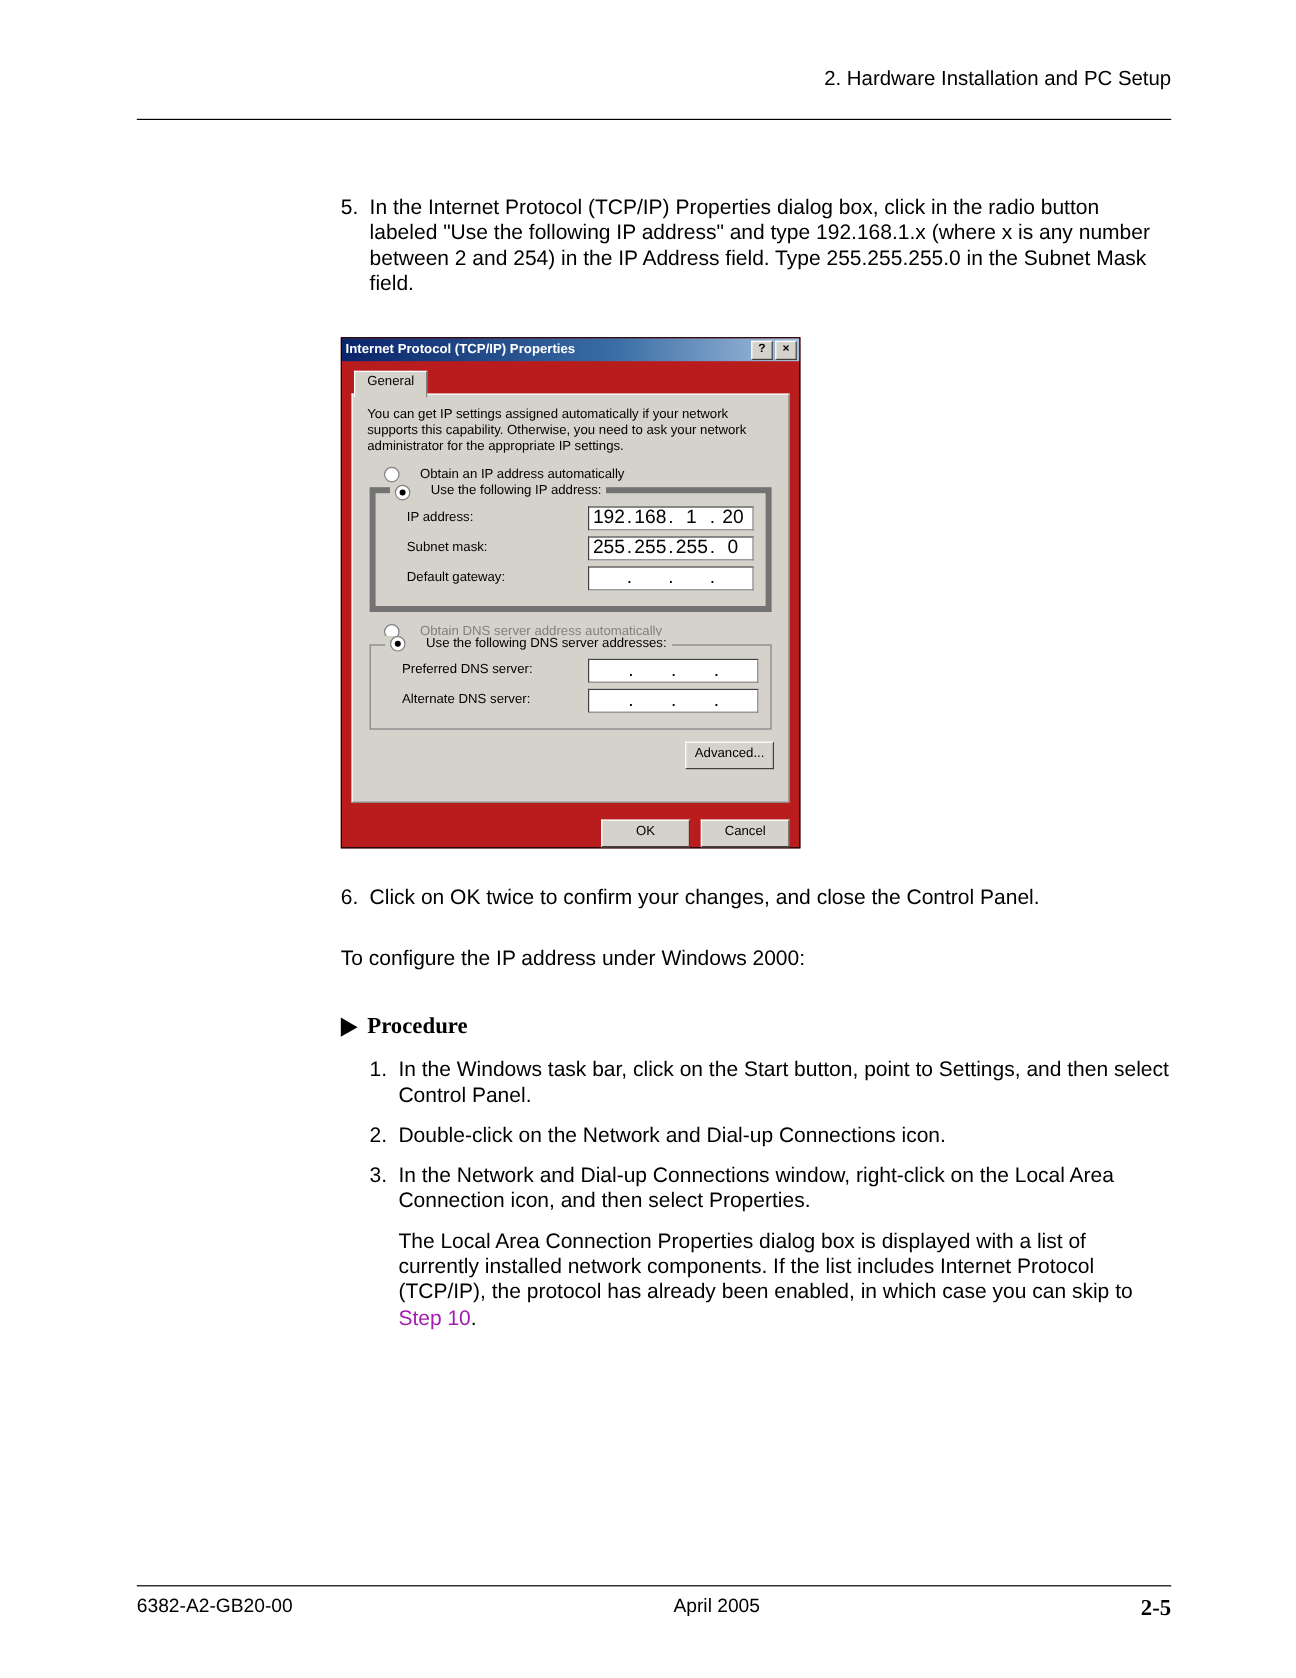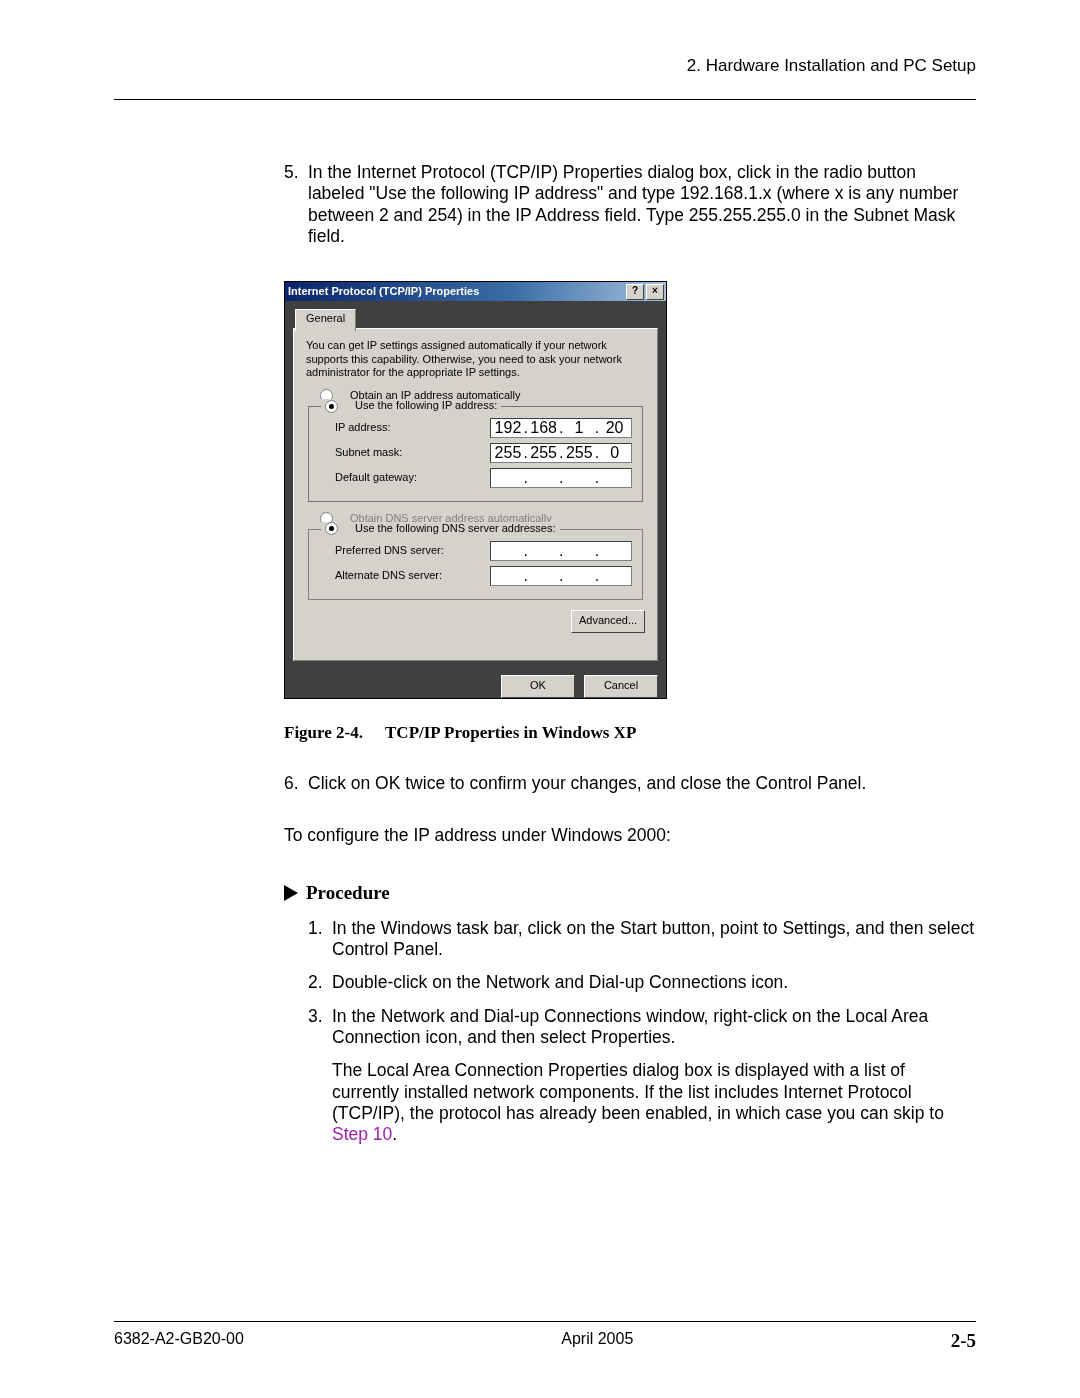--- a/index.html
+++ b/index.html
@@ -37,21 +37,21 @@
   .num-item .num {
     width: 24px;
     flex-shrink: 0;
   }
   .num-item .txt { flex: 1; }
 
   
   .dlg {
     width: 381px;
     margin-top: 34px;
-    background: #404040;
+    background: #b91c1c;
     border: 1px solid #000;
     font-family: Tahoma, Arial, sans-serif;
     font-size: 11px;
     color: #000;
   }
   .titlebar {
     height: 19px;
     background: linear-gradient(90deg, #0a246a 0%, #3a6ea5 60%, #a6c0de 100%);
     color: #fff;
     display: flex;
@@ -269,21 +269,21 @@
           <div class="tab">General</div>
         </div>
         <div class="tab-panel">
           <div class="info-text">You can get IP settings assigned automatically if your network supports this capability. Otherwise, you need to ask your network administrator for the appropriate IP settings.</div>
 
           <div class="radio-row">
             <span class="radio"></span>
             <span>Obtain an IP address automatically</span>
           </div>
 
-          <div style="position:relative; margin:2px 2px 10px 2px; border:1px solid #737373; padding:2px 10px 8px 10px;">
+          <div style="position:relative; margin:2px 2px 10px 2px; border:5px solid #737373; padding:2px 10px 8px 10px;">
             <div class="radio-row" style="margin-left:2px; margin-top:-10px; background:#d5d2cc; width:max-content; padding:0 4px;">
               <span class="radio sel"></span>
               <span>Use the following IP address:</span>
             </div>
             <div class="field-row">
               <span class="lbl">IP address:</span>
               <span class="ipbox">
                 <span>192</span>
                   <span class="dot">.</span>
                 <span>168</span>
@@ -359,23 +359,20 @@
             <span class="btn">Advanced...</span>
           </div>
         </div>
       </div>
       <div class="bottom-btns">
         <span class="btn">OK</span>
         <span class="btn">Cancel</span>
       </div>
     </div>
 
-    <div class="fig-caption">
-      <span>Figure 2-4.</span><span class="gap"></span><span>TCP/IP Properties in Windows XP</span>
-    </div>
 
     <div class="num-item" style="margin-top:30px;">
       <div class="num">6.</div>
       <div class="txt">Click on OK twice to confirm your changes, and close the Control Panel.</div>
     </div>
 
   </div>
 
 
   <div class="intro-line">To configure the IP address under Windows 2000:</div>

